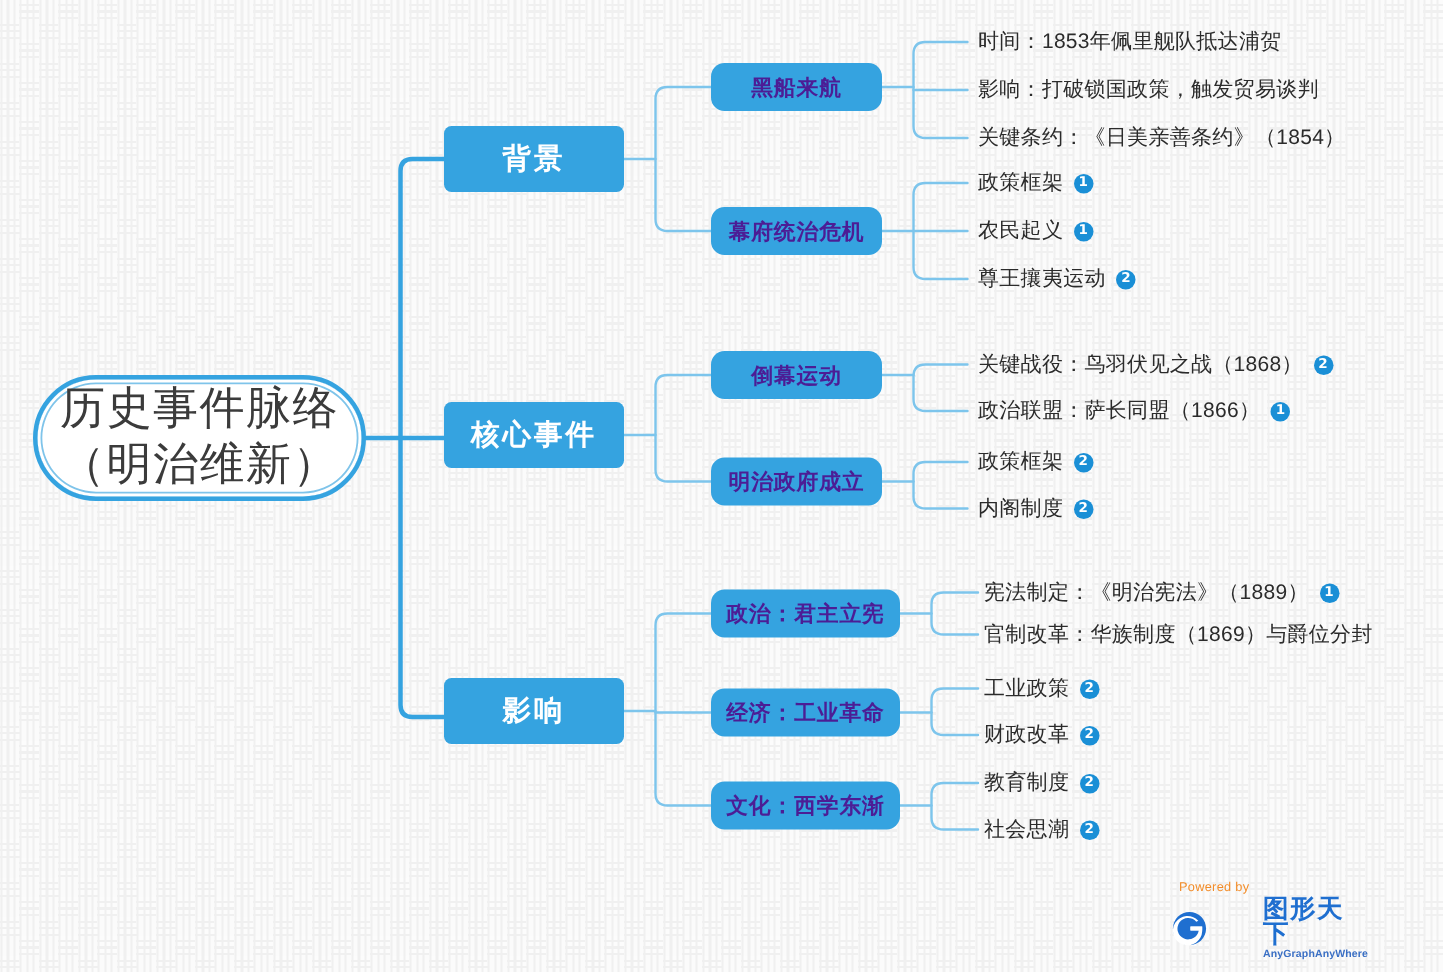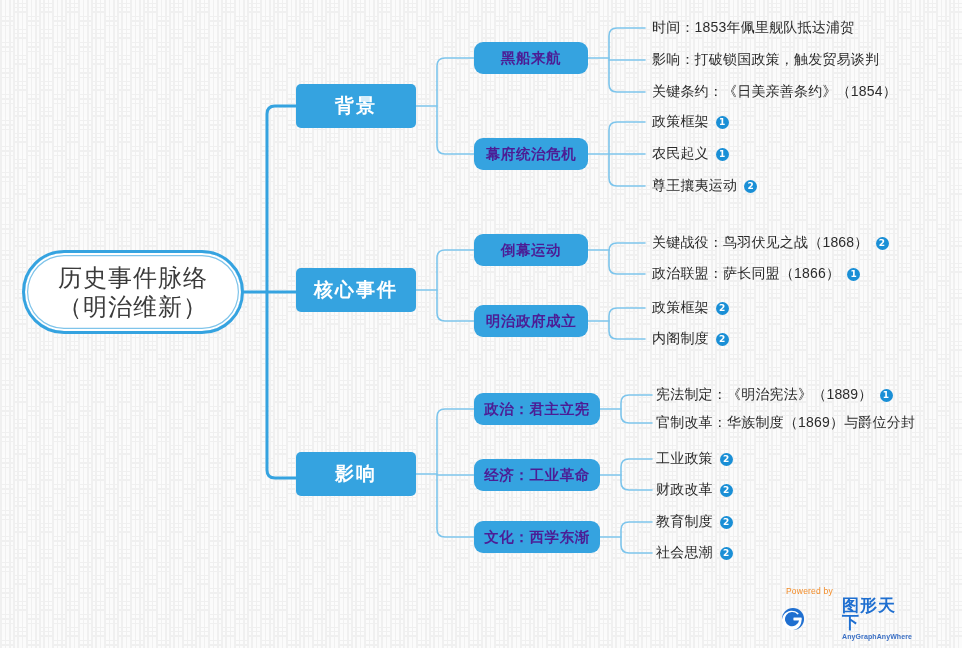--- a/index.html
+++ b/index.html
@@ -38,21 +38,21 @@
   svg#links{position:absolute;left:0;top:0;width:962px;height:648px;}
 
   
   .node{position:absolute;box-sizing:border-box;display:flex;align-items:center;justify-content:center;}
 
   .root{
     background:#ffffff;
     border:3px solid #35a3e0;
     border-radius:48px;
     color:#3b3b3b;
-    font-size:24px;
+    font-size:30px;
     line-height:1.22;
     text-align:center;
     box-shadow:inset 0 0 0 2px #ffffff, inset 0 0 0 3.2px #7fc4ea;
     letter-spacing:1px;
   }
   .lvl1{
     background:#35a3e0;
     border-radius:5px;
     color:#ffffff;
     font-size:19px;

